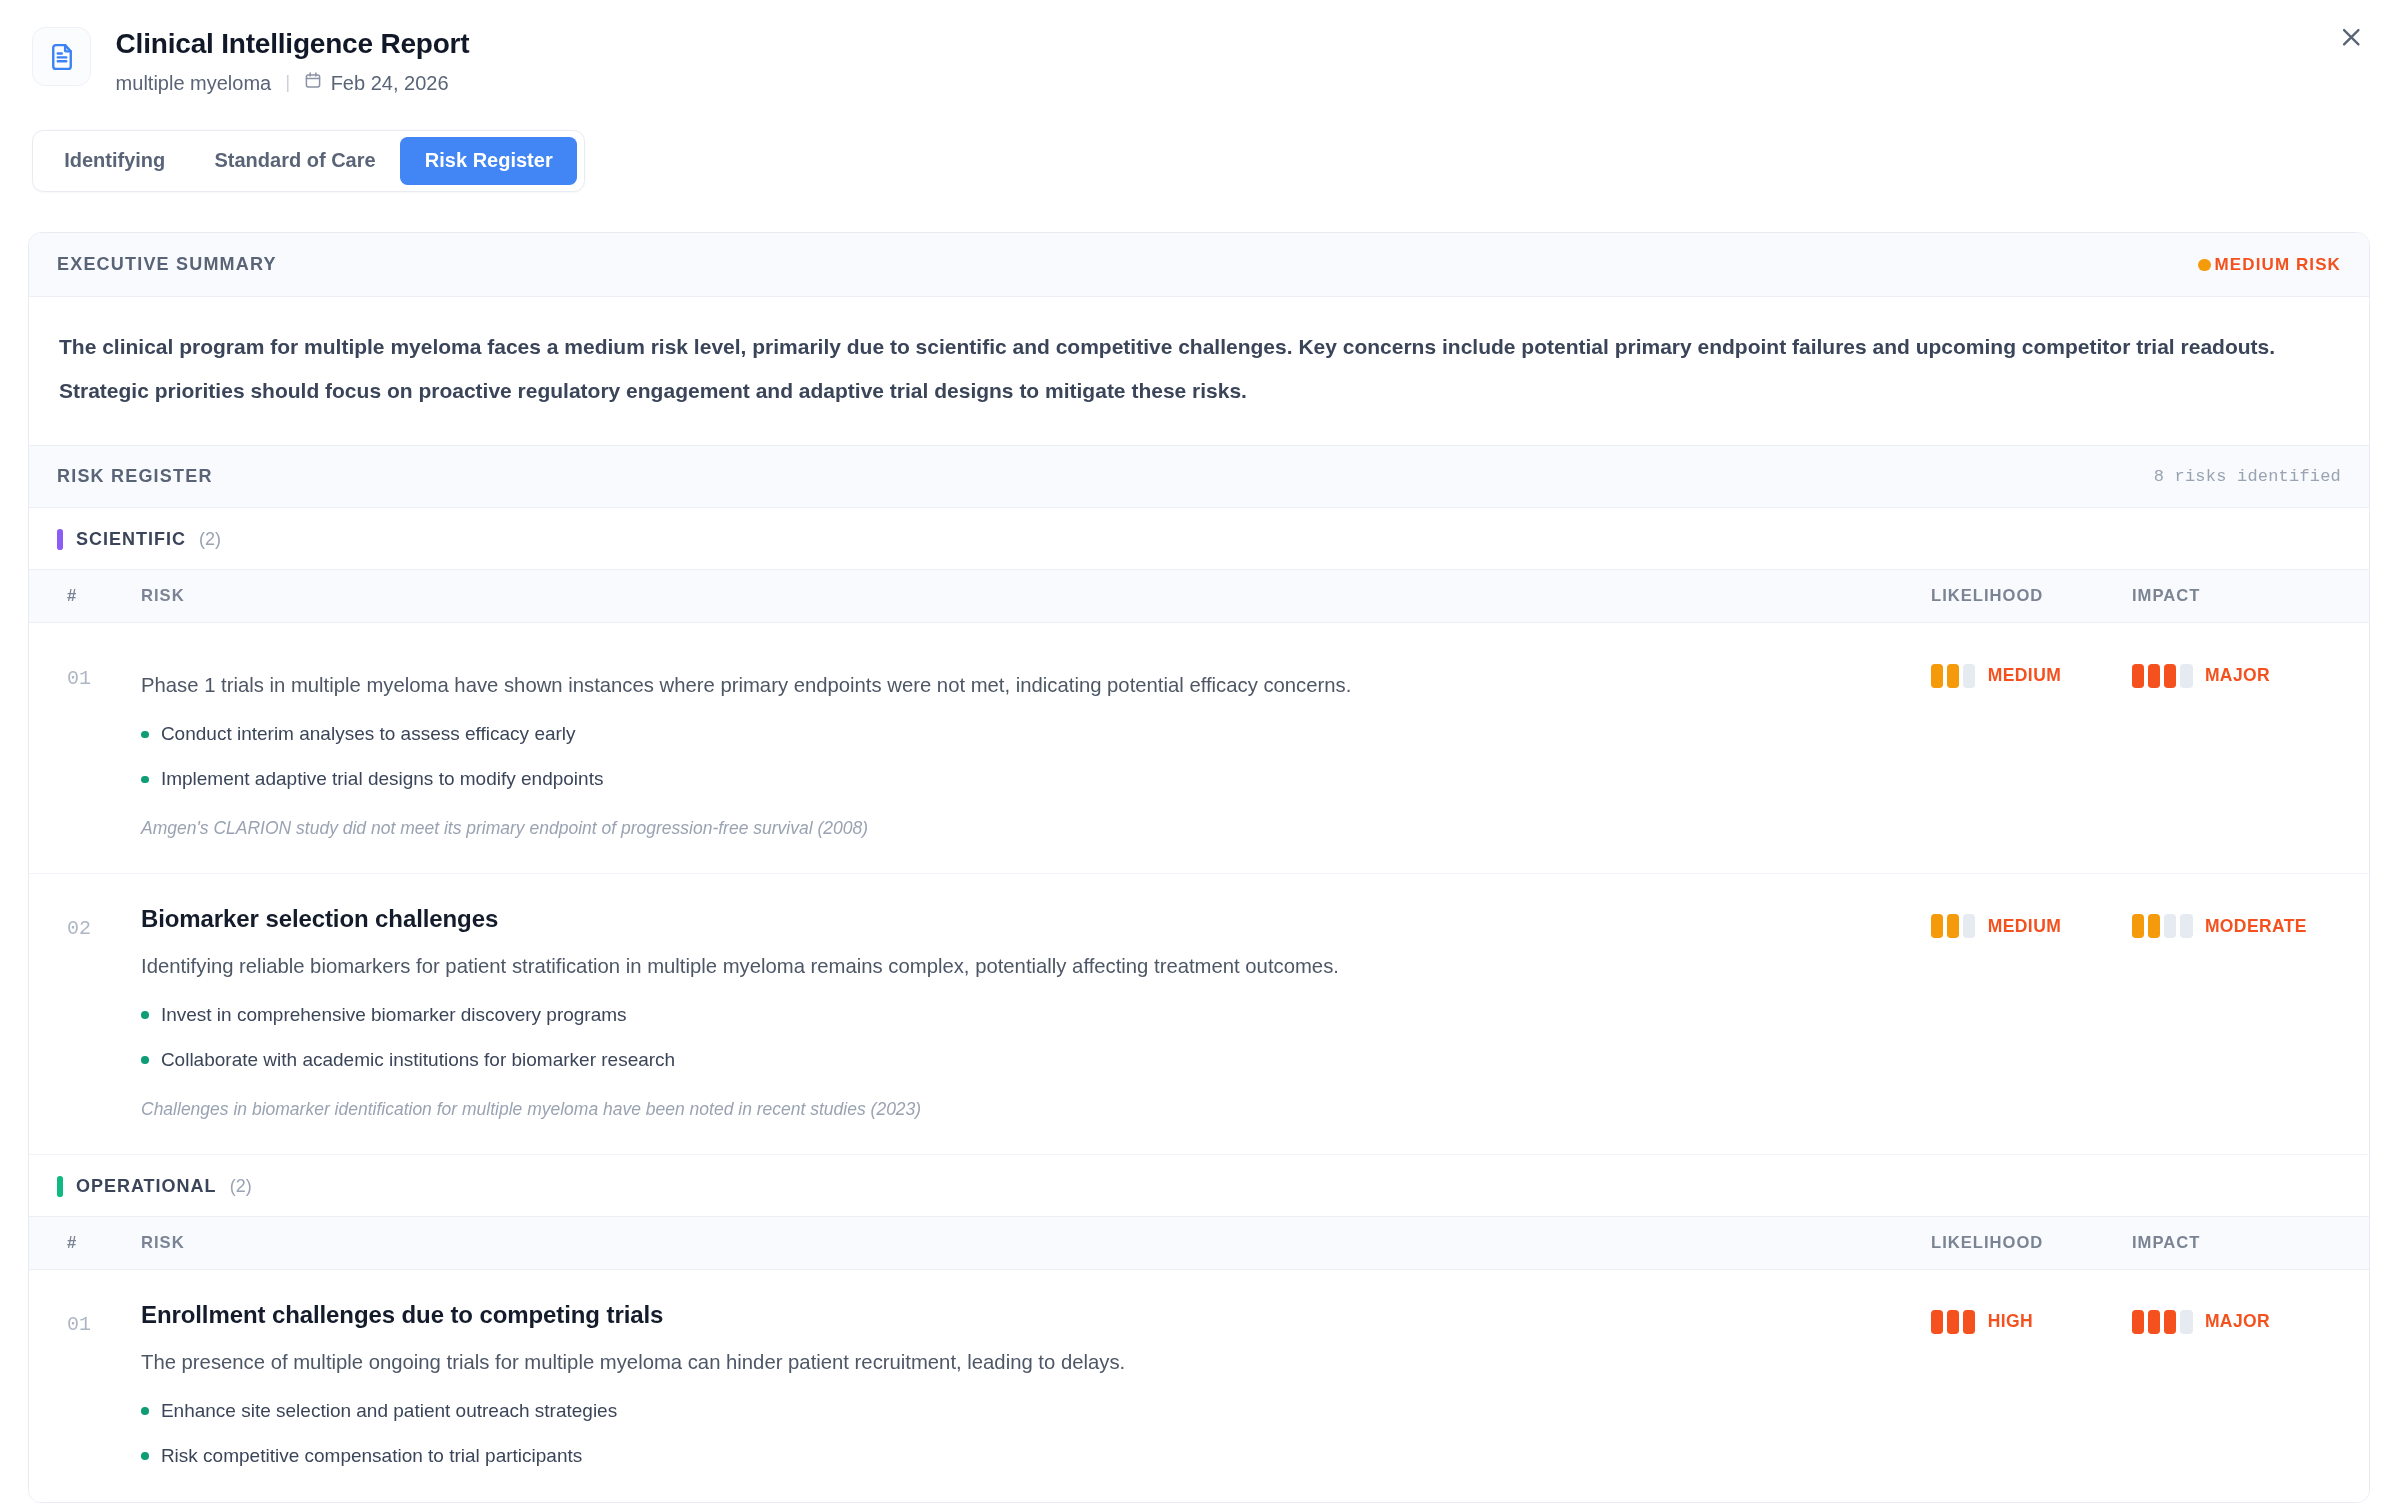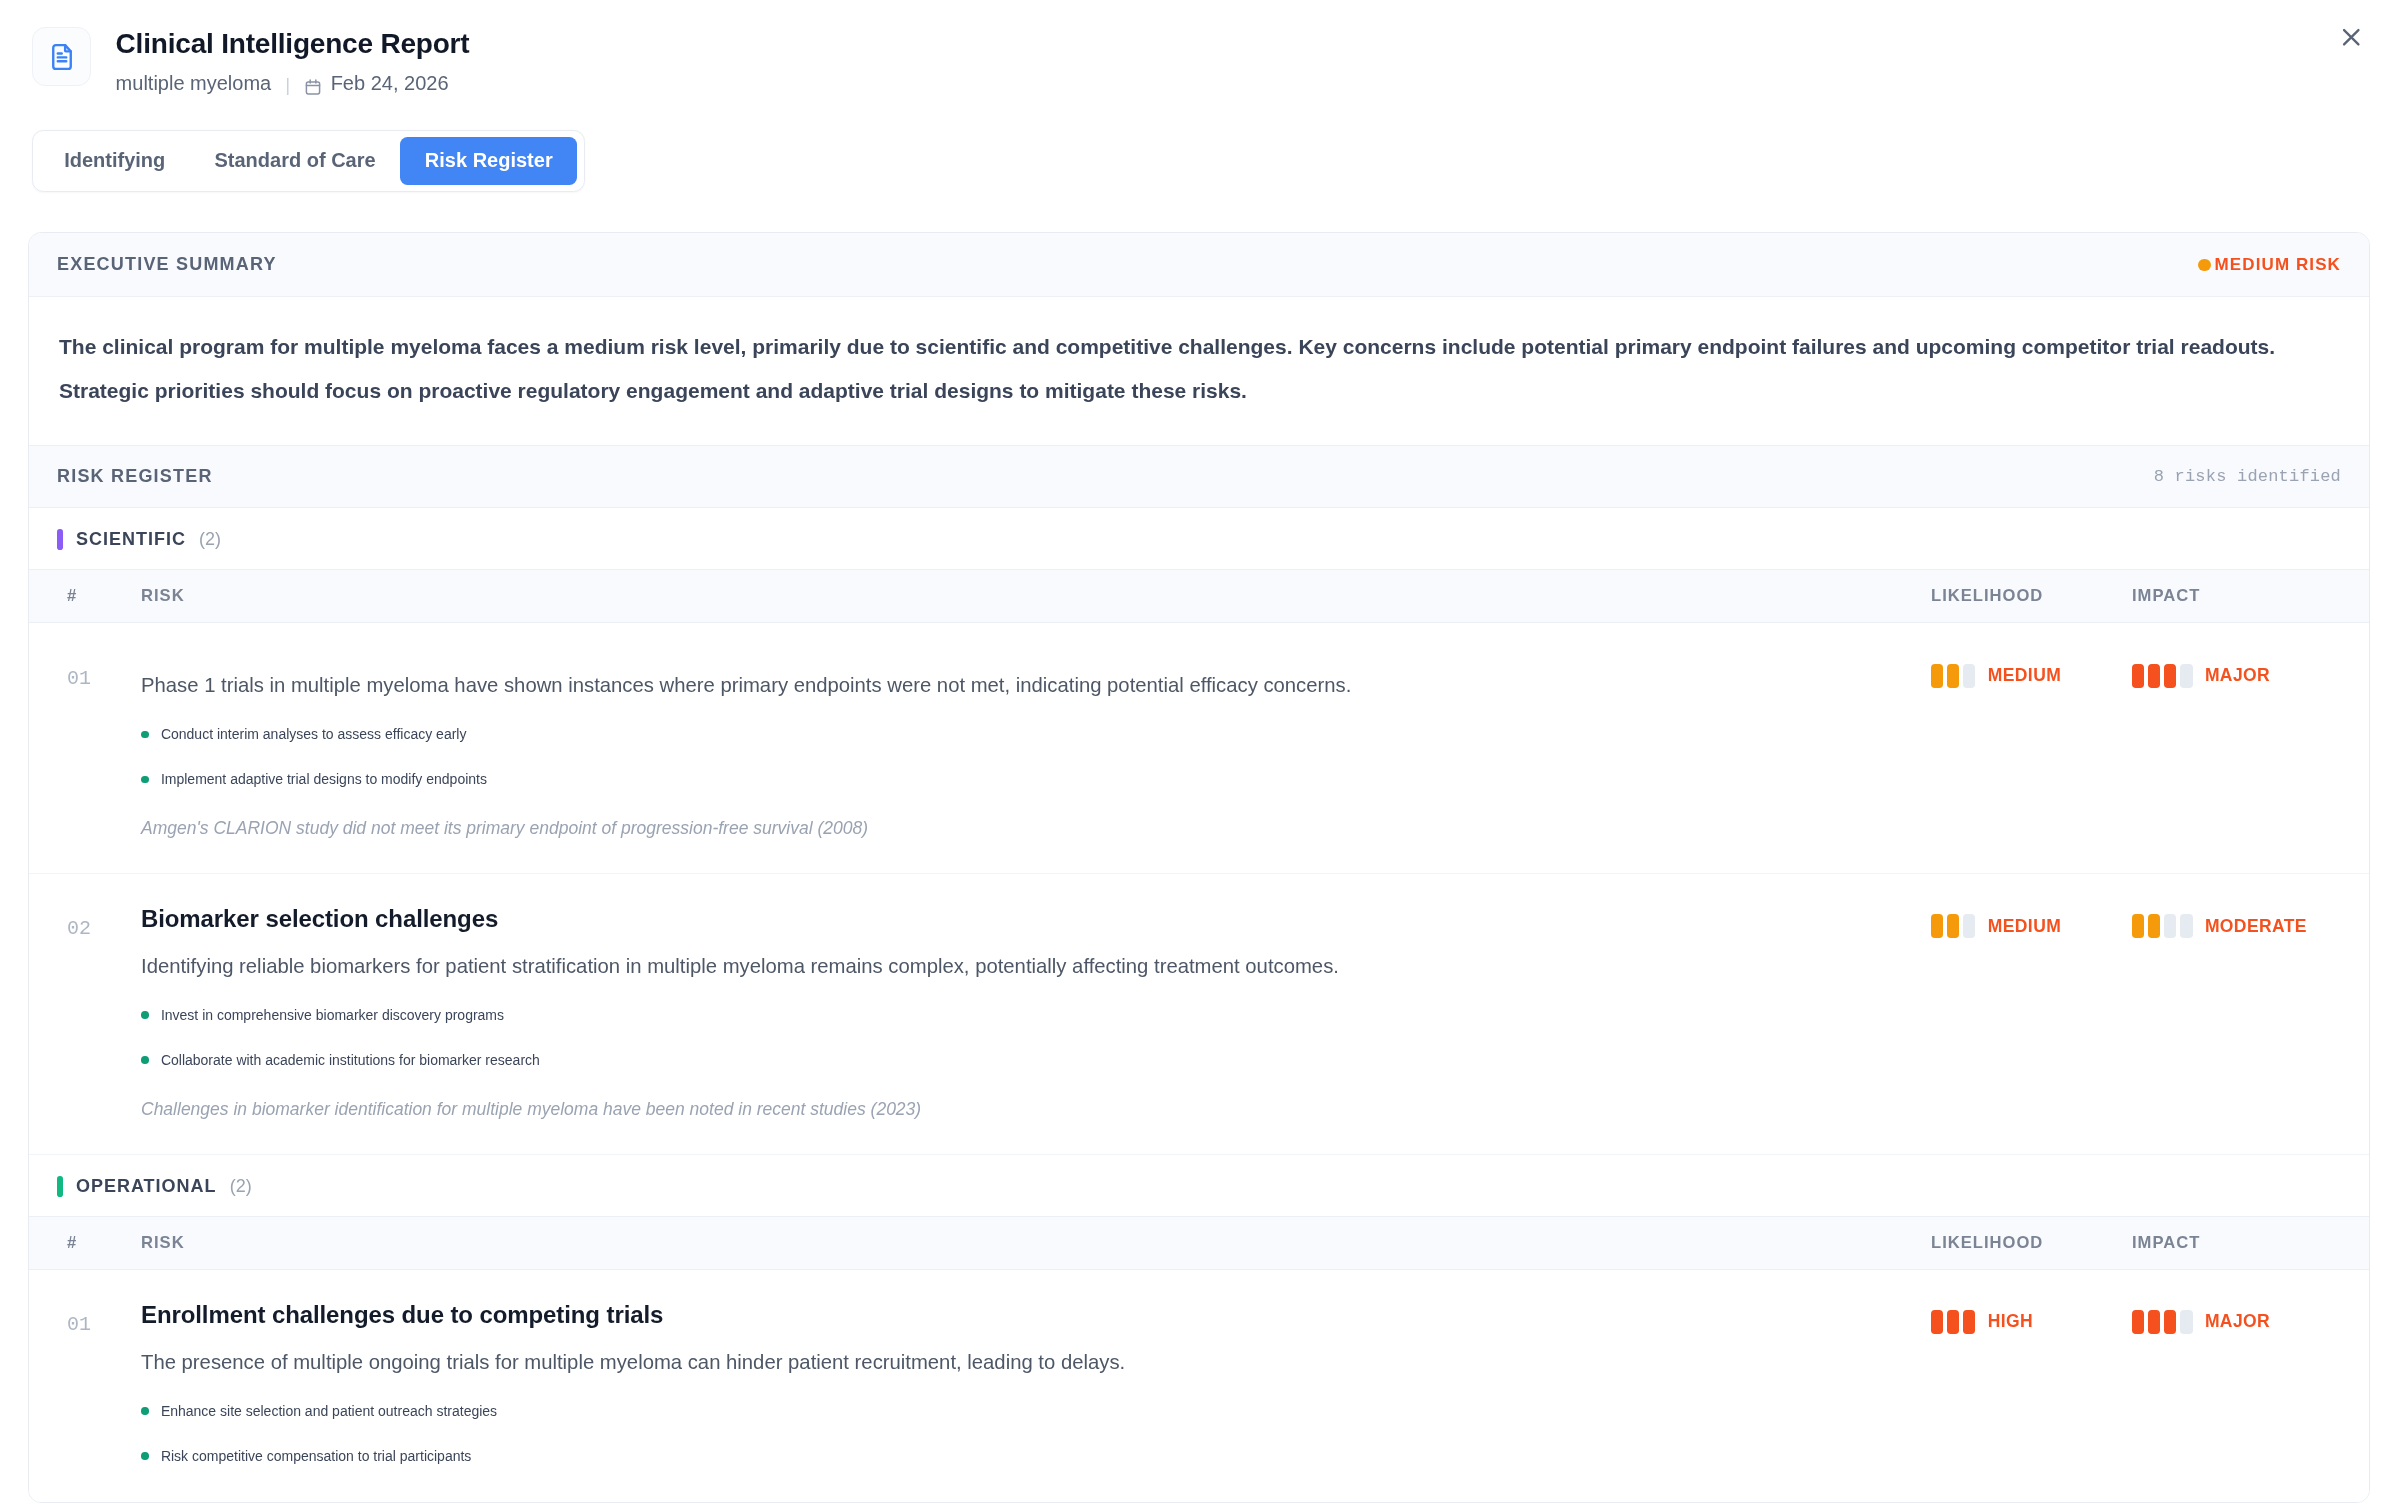--- a/index.html
+++ b/index.html
@@ -19,21 +19,21 @@
     border: 1.5px solid #eef1f6; background: #fbfcfe;
     display:flex; align-items:center; justify-content:center;
     flex: 0 0 auto; margin-top: 2.8px;
   }
   .doc-icon-box svg { width: 30px; height: 30px; display:block; }
   .head-text { margin-left: 24.6px; padding-top: 1.9px; }
   .head-title {
     font-size: 28px; font-weight: 700; color: #111827;
     letter-spacing: -0.2px; line-height: 36px; white-space:nowrap;
   }
-  .head-sub { display:flex; align-items:flex-end; margin-top: 8.5px; }
+  .head-sub { display:flex; align-items:flex-start; margin-top: 8.5px; }
   .head-sub-topic { font-size: 20px; color: #5a6477; line-height: 24.6px; }
   .head-sub-div { color:#cbd2dd; margin: 0 14px; font-size:19px; }
   .cal-icon { width:18px; height:18px; display:block; margin-right:8.5px; }
   .head-sub-date { font-size: 20px; color:#5a6477; line-height:24.6px; white-space:nowrap; }
   .close-btn {
     position:absolute; top: 11.4px; right: 21px;
     width: 51px; height: 51px; border-radius: 8.5px;
     display:flex; align-items:center; justify-content:center;
     background: transparent; border: none; cursor: pointer;
   }
@@ -138,21 +138,21 @@
     font-size: 24px; font-weight: 600; color:#141c2b; line-height: 30px;
     letter-spacing: -0.1px;
   }
   .rdesc {
     font-size: 20.3px; color:#4d5766; line-height: 28px; margin-top: 18px;
     max-width: 1666px;
   }
   .mitig { margin-top: 21px; }
   .mitig-item {
     display:flex; align-items:flex-start; gap:12.3px;
-    font-size: 14px; color:#3b4559; line-height: 28px; margin-bottom: 17px;
+    font-size: 19px; color:#3b4559; line-height: 28px; margin-bottom: 17px;
   }
   .mitig-item:last-child { margin-bottom: 0; }
   .mitig-dot {
     width: 7.6px; height: 7.6px; border-radius:50%; background:#0f9d76;
     flex:0 0 7.6px; margin-top: 10.4px;
   }
   .revidence {
     margin-top: 23px; font-size: 17.5px; font-style: italic;
     color:#9aa3b2; line-height: 24.6px;
   }

